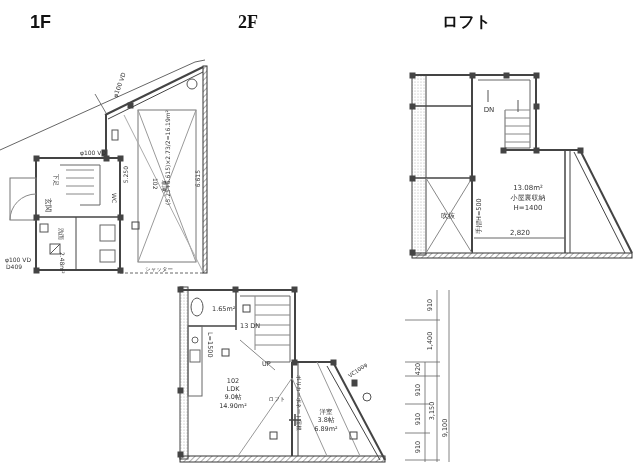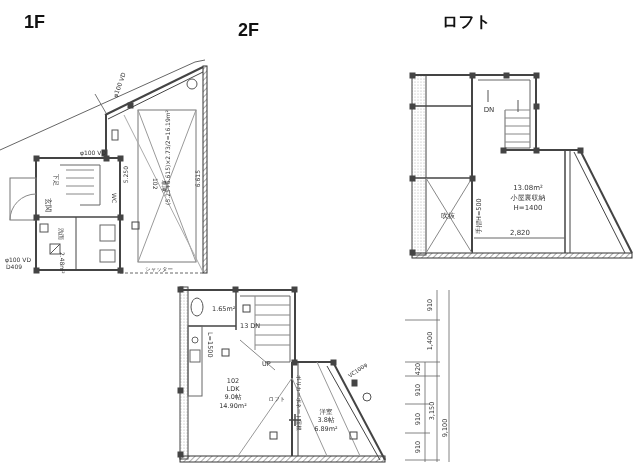--- a/index.html
+++ b/index.html
@@ -4,22 +4,22 @@
 <style>
   html,body{margin:0;padding:0;background:#fff;}
   body{width:640px;height:467px;position:relative;overflow:hidden;font-family:"DejaVu Sans","Liberation Sans",sans-serif;color:#222;}
   .title{position:absolute;font-weight:bold;font-size:18px;color:#111;font-family:"Liberation Sans","DejaVu Sans",sans-serif;}
   svg{position:absolute;left:0;top:0;}
   .lbl{font-family:"DejaVu Sans",sans-serif;fill:#333;}
 </style>
 </head>
 <body>
 
-<div class="title" style="left:24px;top:12px;">1F</div>
-<div class="title" style="left:238px;top:20px;">2F</div>
+<div class="title" style="left:30px;top:12px;">1F</div>
+<div class="title" style="left:238px;top:12px;font-family:Liberation Serif, serif;">2F</div>
 <div class="title" style="left:442px;top:12px;font-size:16px;">ロフト</div>
 
 <svg width="640" height="467" viewBox="0 0 640 467">
   <defs>
     <pattern id="hatch" width="4" height="4" patternUnits="userSpaceOnUse" patternTransform="rotate(45)">
       <line x1="0" y1="0" x2="0" y2="4" stroke="#555" stroke-width="1"></line>
     </pattern>
     <pattern id="dots" width="3" height="3" patternUnits="userSpaceOnUse">
       <circle cx="1" cy="1" r="0.5" fill="#999"></circle>
     </pattern>

